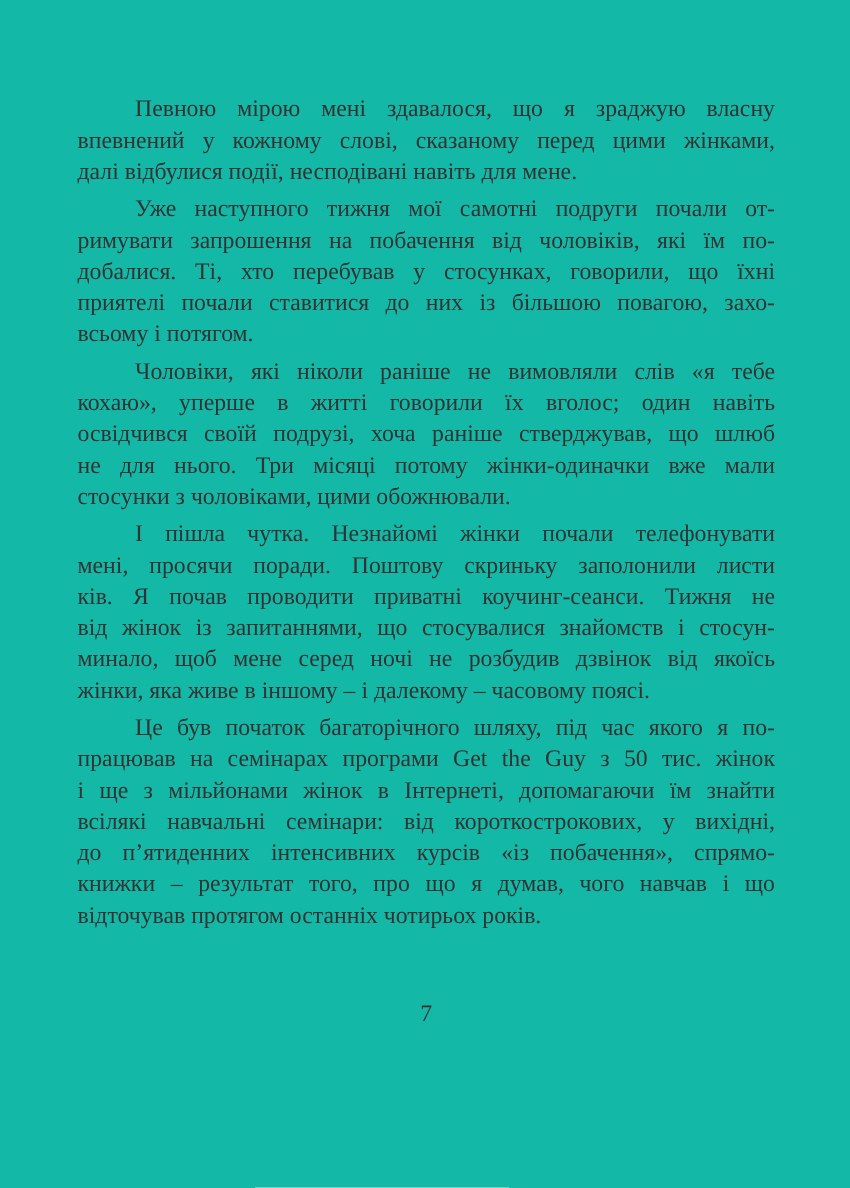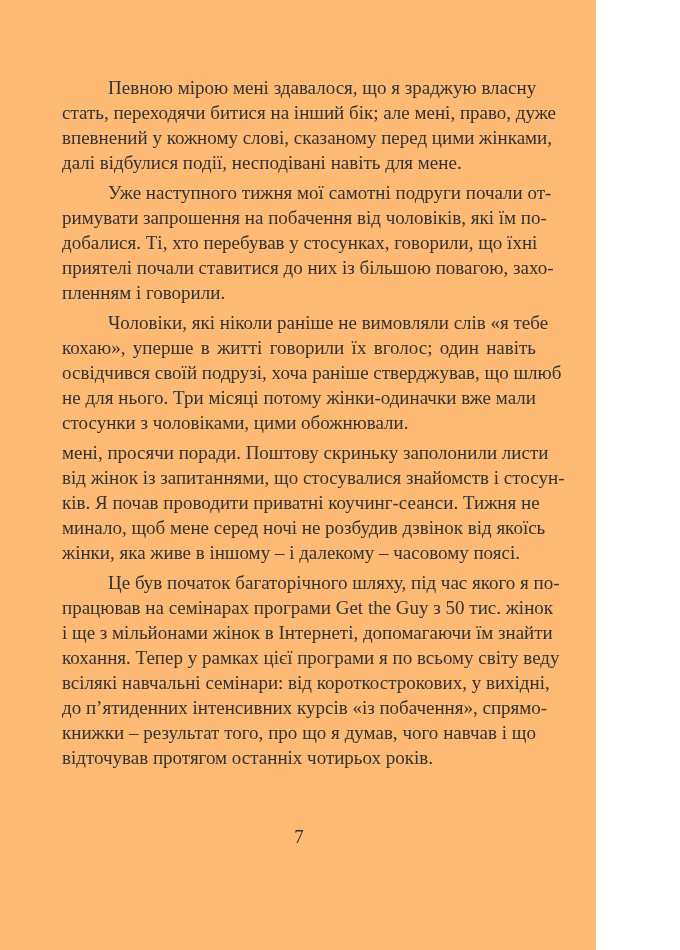--- a/index.html
+++ b/index.html
@@ -9,24 +9,24 @@
   }
   body {
     width: 680px;
     height: 950px;
     font-family: "Liberation Serif", "DejaVu Serif", serif;
     color: #333333;
     overflow: hidden;
   }
   .book-page {
     box-sizing: border-box;
-    width: 596px;
+    width: 680px;
     height: 950px;
     padding: 75px 60px 0 62px;
-    background: #fdba74;
+    background: #14b8a6;
   }
   .para {
     margin: 0 0 5px 0;
   }
   .line {
     font-size: 19px;
     line-height: 25px;
     white-space: nowrap;
     overflow: visible;
     text-align: justify;
@@ -46,50 +46,49 @@
     color: #333333;
   }
 </style>
 </head>
 <body>
 
 <main class="book-page">
   <div id="text-block">
       <div class="para">
         <div class="line first">Певною мірою мені здавалося, що я зраджую власну</div>
-        <div class="line">стать, переходячи битися на інший бік; але мені, право, дуже</div>
         <div class="line">впевнений у кожному слові, сказаному перед цими жінками,</div>
         <div class="line last">далі відбулися події, несподівані навіть для мене.</div>
       </div>
       <div class="para">
         <div class="line first">Уже наступного тижня мої самотні подруги почали от-</div>
         <div class="line">римувати запрошення на побачення від чоловіків, які їм по-</div>
         <div class="line">добалися. Ті, хто перебував у стосунках, говорили, що їхні</div>
         <div class="line">приятелі почали ставитися до них із більшою повагою, захо-</div>
-        <div class="line last">пленням і говорили.</div>
+        <div class="line last">всьому і потягом.</div>
       </div>
       <div class="para">
         <div class="line first">Чоловіки, які ніколи раніше не вимовляли слів «я тебе</div>
         <div class="line">кохаю», уперше в житті говорили їх вголос; один навіть</div>
         <div class="line">освідчився своїй подрузі, хоча раніше стверджував, що шлюб</div>
         <div class="line">не для нього. Три місяці потому жінки-одиначки вже мали</div>
         <div class="line last">стосунки з чоловіками, цими обожнювали.</div>
       </div>
       <div class="para">
+        <div class="line first">І пішла чутка. Незнайомі жінки почали телефонувати</div>
         <div class="line">мені, просячи поради. Поштову скриньку заполонили листи</div>
+        <div class="line">ків. Я почав проводити приватні коучинг-сеанси. Тижня не</div>
         <div class="line">від жінок із запитаннями, що стосувалися знайомств і стосун-</div>
-        <div class="line">ків. Я почав проводити приватні коучинг-сеанси. Тижня не</div>
         <div class="line">минало, щоб мене серед ночі не розбудив дзвінок від якоїсь</div>
         <div class="line last">жінки, яка живе в іншому – і далекому – часовому поясі.</div>
       </div>
       <div class="para">
         <div class="line first">Це був початок багаторічного шляху, під час якого я по-</div>
         <div class="line">працював на семінарах програми Get the Guy з 50 тис. жінок</div>
         <div class="line">і ще з мільйонами жінок в Інтернеті, допомагаючи їм знайти</div>
-        <div class="line">кохання. Тепер у рамках цієї програми я по всьому світу веду</div>
         <div class="line">всілякі навчальні семінари: від короткострокових, у вихідні,</div>
         <div class="line">до п’ятиденних інтенсивних курсів «із побачення», спрямо-</div>
         <div class="line">книжки – результат того, про що я думав, чого навчав і що</div>
         <div class="line last">відточував протягом останніх чотирьох років.</div>
       </div>
     </div>
   <div class="page-number">7</div>
 </main>
 
 </body></html>

